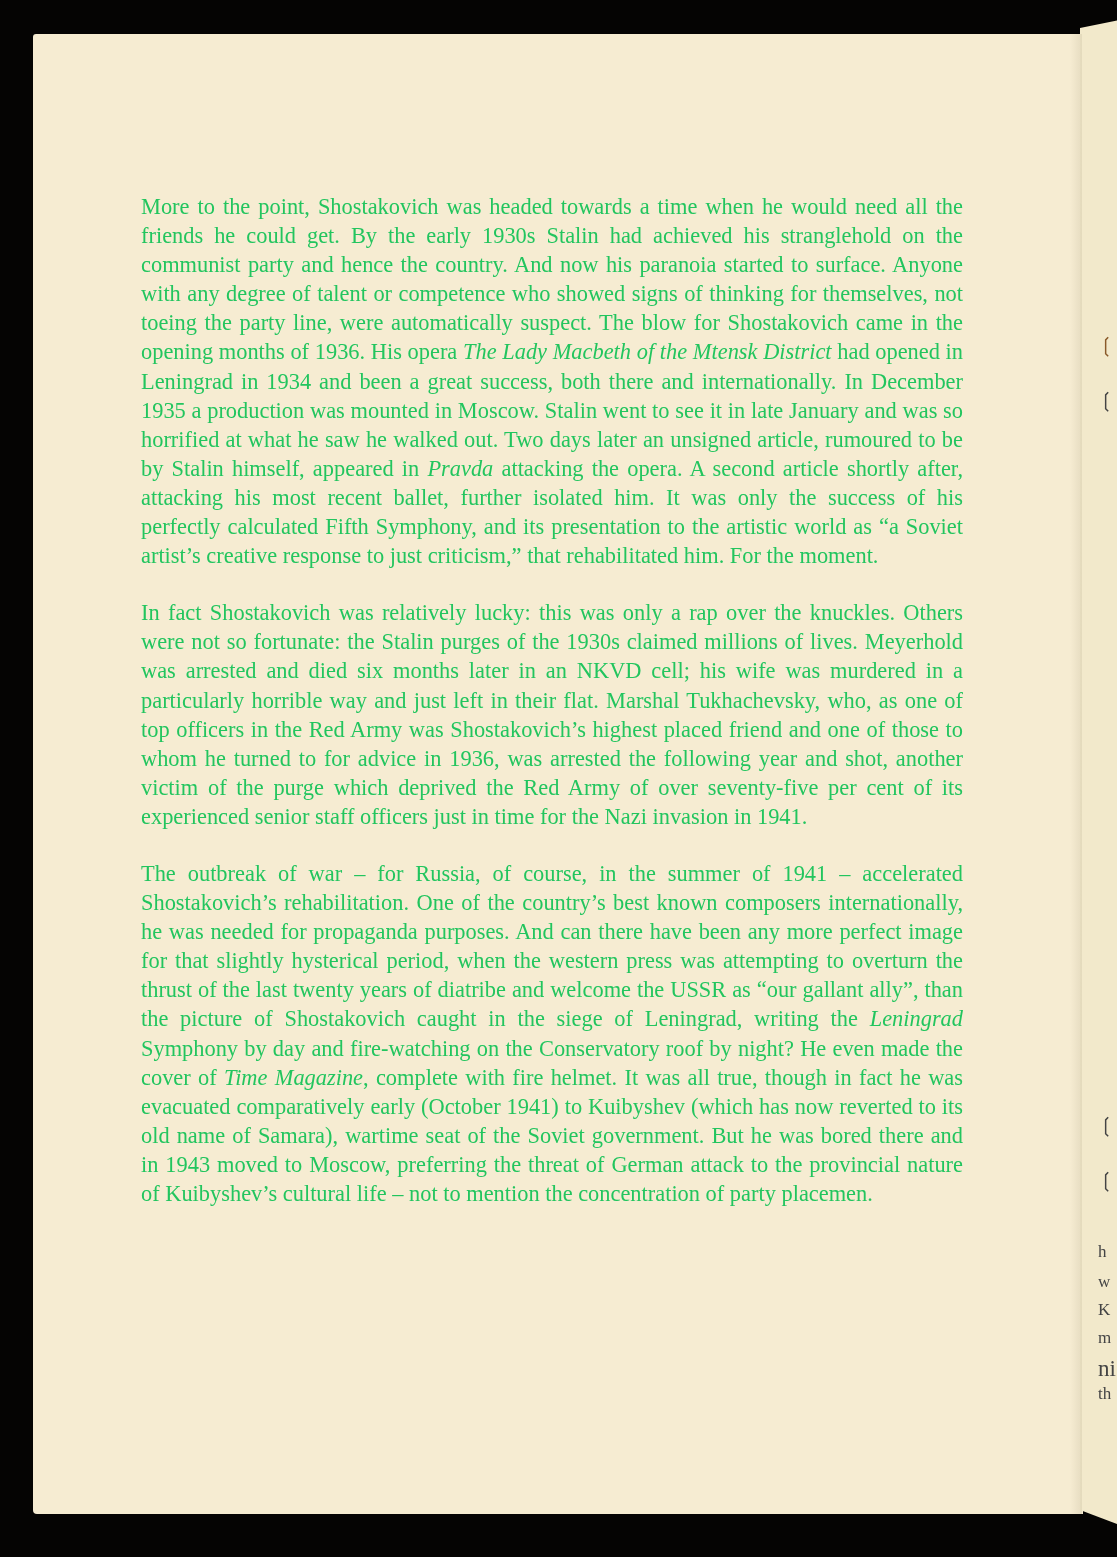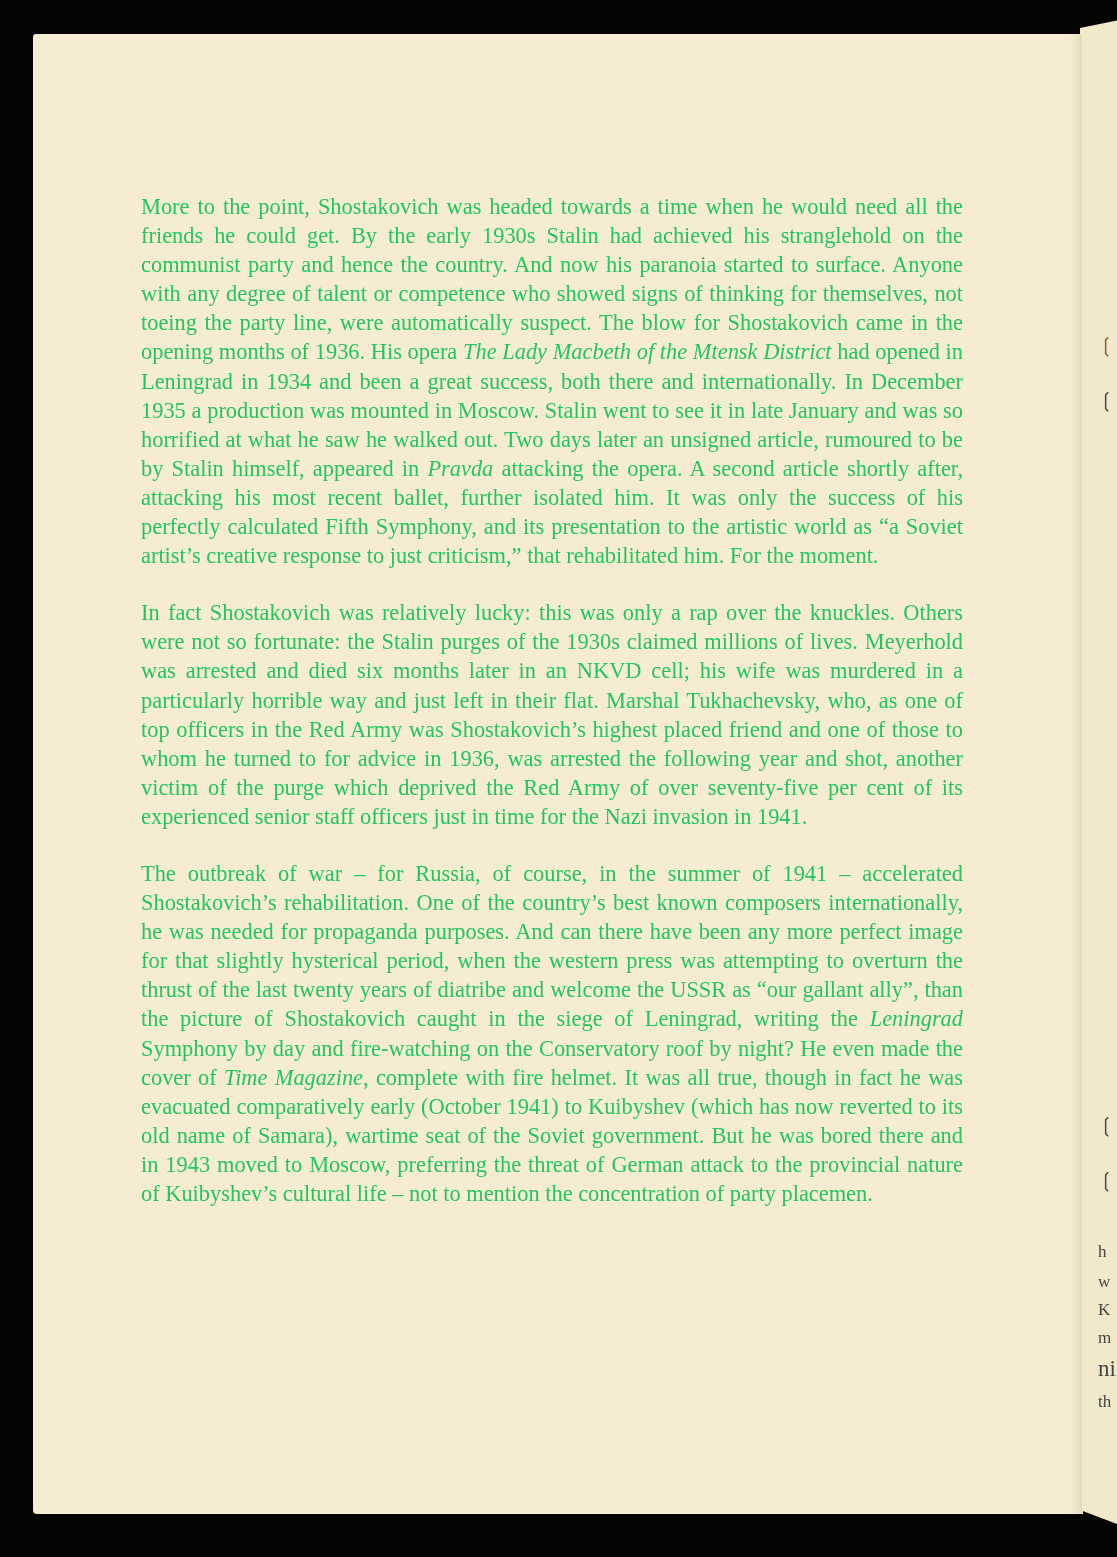--- a/index.html
+++ b/index.html
@@ -55,19 +55,19 @@
 <div class="bleed" style="top:335px; color:#8a5a2a;">❲</div>
 <div class="bleed" style="top:390px;">❲</div>
 <div class="bleed" style="top:1115px;">❲</div>
 <div class="bleed" style="top:1170px;">❲</div>
 
 <div class="bleed" style="top:1243px; font-size:17px;">h</div>
 <div class="bleed" style="top:1273px; font-size:17px;">w</div>
 <div class="bleed" style="top:1301px; font-size:17px;">K</div>
 <div class="bleed" style="top:1329px; font-size:17px;">m</div>
 <div class="bleed" style="top:1357px; font-size:23px;">ni</div>
-<div class="bleed" style="top:1385px; font-size:17px;margin-top:8px;">th</div>
+<div class="bleed" style="top:1385px; font-size:17px;">th</div>
 
 <div class="text-block">
   <p><span>More to the point, Shostakovich was headed towards a time when he would need all the friends he could get.  By the early 1930s Stalin had achieved his stranglehold on the communist party and hence the country.  And now his paranoia started to surface.  Anyone with any degree of talent or competence who showed signs of thinking for themselves, not toeing the party line, were automatically suspect.  The blow for Shostakovich came in the opening months of 1936.  His opera </span><i>The Lady Macbeth of the Mtensk District</i><span> had opened in Leningrad in 1934 and been a great success, both there and internationally.  In December 1935 a production was mounted in Moscow.  Stalin went to see it in late January and was so horrified at what he saw he walked out.  Two days later an unsigned article, rumoured to be by Stalin himself, appeared in </span><i>Pravda</i><span> attacking the opera.  A second article shortly after, attacking his most recent ballet, further isolated him.  It was only the success of his perfectly calculated Fifth Symphony, and its presentation to the artistic world as “a Soviet artist’s creative response to just criticism,” that rehabilitated him.  For the moment.</span></p>
   <p><span>In fact Shostakovich was relatively lucky: this was only a rap over the knuckles. Others were not so fortunate: the Stalin purges of the 1930s claimed millions of lives.  Meyerhold was arrested and died six months later in an NKVD cell; his wife was murdered in a particularly horrible way and just left in their flat. Marshal Tukhachevsky, who, as one of top officers in the Red Army was Shostakovich’s highest placed friend and one of those to whom he turned to for advice in 1936, was arrested the following year and shot, another victim of the purge which deprived the Red Army of over seventy-five per cent of its experienced senior staff officers just in time for the Nazi invasion in 1941.</span></p>
   <p><span>The outbreak of war – for Russia, of course, in the summer of 1941 – accelerated Shostakovich’s rehabilitation.  One of the country’s best known composers internationally, he was needed for propaganda purposes.  And can there have been any more perfect image for that slightly hysterical period, when the western press was attempting to overturn the thrust of the last twenty years of diatribe and welcome the USSR as “our gallant ally”, than the picture of Shostakovich caught in the siege of Leningrad, writing the </span><i>Leningrad</i><span> Symphony by day and fire-watching on the Conservatory roof by night?  He even made the cover of </span><i>Time Magazine</i><span>, complete with fire helmet.  It was all true, though in fact he was evacuated comparatively early (October 1941) to Kuibyshev (which has now reverted to its old name of Samara), wartime seat of the Soviet government.  But he was bored there and in 1943 moved to Moscow, preferring the threat of German attack to the provincial nature of Kuibyshev’s cultural life – not to mention the concentration of party placemen.</span></p>
 </div>
 
 </body></html>

